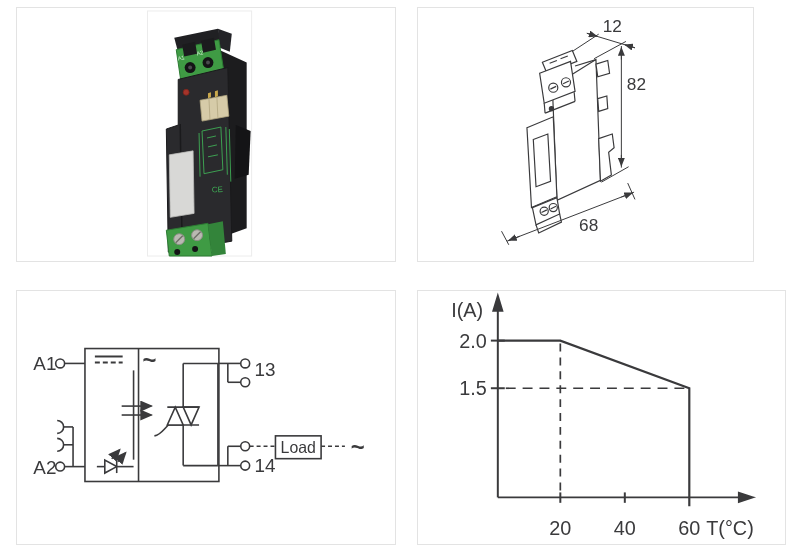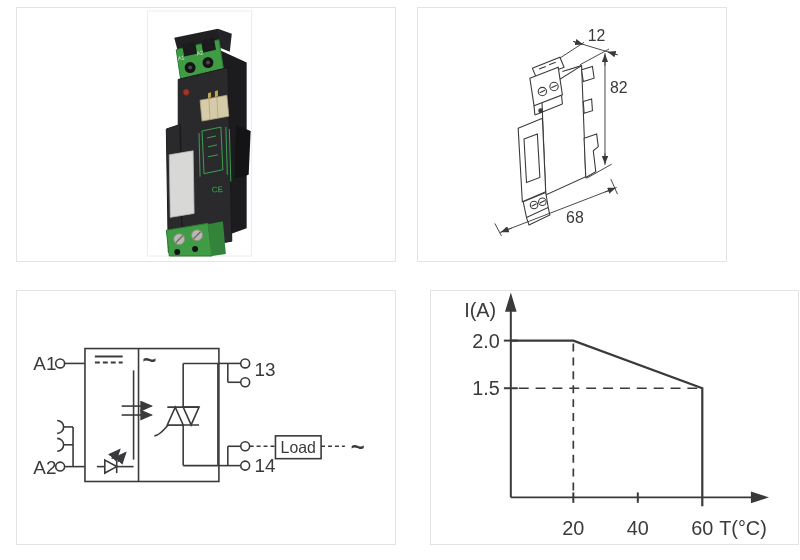--- a/index.html
+++ b/index.html
@@ -7,23 +7,23 @@
   body {
     width: 800px; height: 560px; position: relative;
     background: #ffffff;
     font-family: "Liberation Sans", sans-serif;
   }
   .panel {
     position: absolute; background: #fff;
     border: 1px solid #e3e3e3;
   }
   #panel-photo   { left: 16px;  top: 7px;   width: 380px; height: 255px; }
-  #panel-dim     { left: 417px; top: 7px;   width: 310px; height: 255px; }
+  #panel-dim     { left: 417px; top: 7px;   width: 337px; height: 255px; }
   #panel-circuit { left: 16px;  top: 290px; width: 380px; height: 255px; }
-  #panel-chart   { left: 430px; top: 290px; width: 369px; height: 255px; text-align: right; }
+  #panel-chart   { left: 417px; top: 290px; width: 369px; height: 255px; text-align: right; }
   svg { display: block; width: 100%; height: 100%; }
   .ink { stroke: #3a3a3c; fill: none; }
   text { fill: #3a3a3c; font-family: "Liberation Sans", sans-serif; }
   .t19 { font-size: 19px; }
   .t20 { font-size: 20px; }
   .t16 { font-size: 16px; }
   .tld { font-size: 24px; font-weight: bold; }
   .mid { text-anchor: middle; }
   .end { text-anchor: end; }
   .frame { fill: #fff; stroke: #ececec; }

